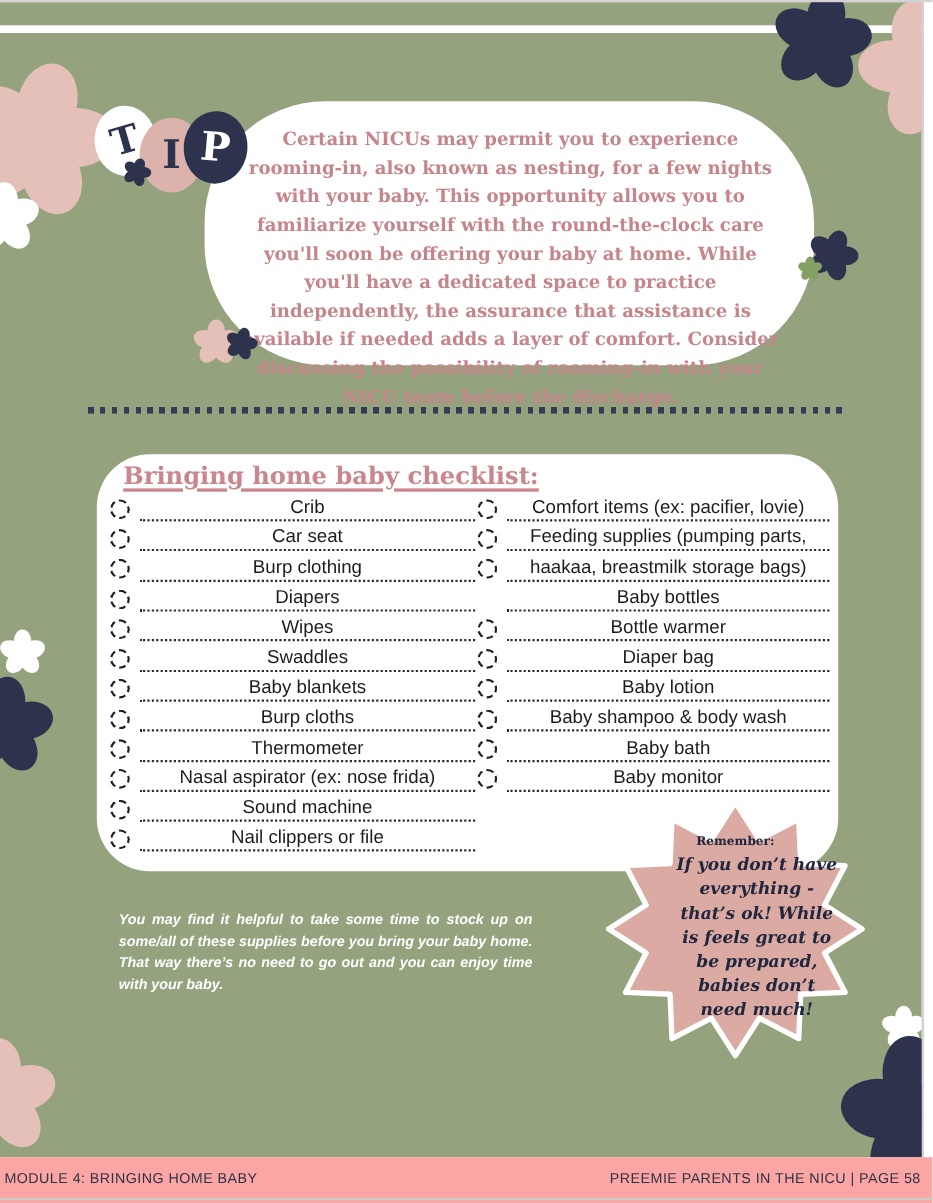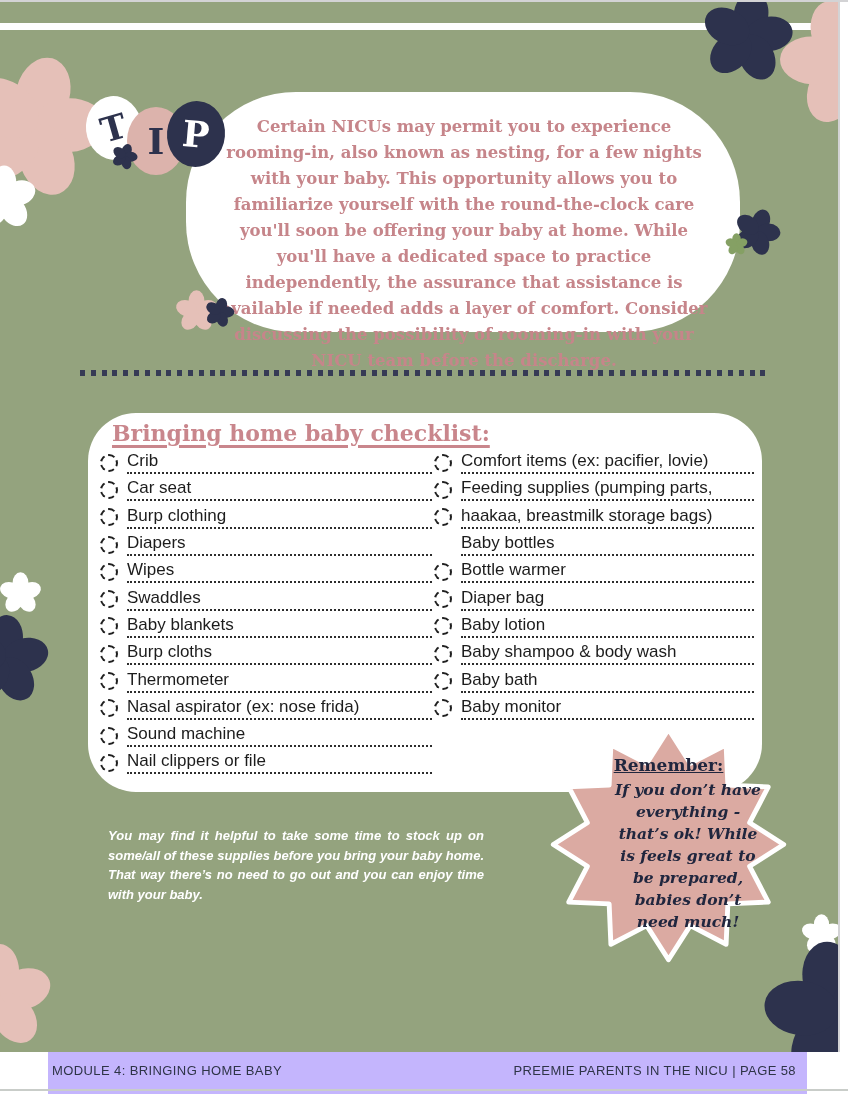--- a/index.html
+++ b/index.html
@@ -35,34 +35,34 @@
   
   #card{left:88px;top:413px;width:674px;height:379px;background:#ffffff;border-radius:48px;}
   #card-title{left:112px;top:420px;font-family:"DejaVu Serif",serif;font-weight:bold;font-size:22px;
               color:#c9868c;text-decoration:underline;text-decoration-thickness:2.5px;text-underline-offset:4px;}
   .col{position:absolute;}
   #col-left{left:100px;top:449px;width:332px;}
   #col-right{left:434px;top:449px;width:320px;}
   .row{height:27.3px;display:flex;align-items:center;gap:9px;}
   .cbox{width:18px;height:18px;min-width:18px;border:2px dashed #1f1f1f;border-radius:50%;box-sizing:border-box;}
   .clabel{flex:1;font:17px/20px "Liberation Sans",sans-serif;color:#1c1c1c;
-          border-bottom:2px dotted #2d2d2d;padding-bottom:1px;white-space:nowrap;}
+          border-bottom:2px dotted #2d2d2d;padding-bottom:1px;white-space:nowrap;text-align:center;}
   
   #burst{left:545px;top:720px;width:247px;height:249px;}
   #burst svg{position:absolute;left:0;top:0;}
   #burst-text{position:absolute;left:31px;top:0;width:185px;height:247px;display:flex;flex-direction:column;
               justify-content:center;align-items:center;text-align:center;color:#20263e;
               font-family:"DejaVu Serif",serif;}
-  #burst-title{font-weight:bold;font-size:17px;text-decoration:underline;margin-bottom:4px;}
+  #burst-title{font-weight:bold;font-size:11px;margin-bottom:4px;}
   #burst-body{font-style:italic;font-size:15.5px;line-height:1.42;font-weight:bold;margin-left:39px;}
   
   #note{left:108px;top:826px;width:376px;color:#ffffff;font-style:italic;font-weight:bold;
         font-size:13px;line-height:1.5;text-align:justify;}
   
-  #footer{top:1052px;left:0;width:759px;height:42px;background:#c4b5fd;margin-left:48px;}
+  #footer{top:1052px;left:0;width:848px;height:42px;background:#fca5a5;}
   .footer-text{position:absolute;top:11px;font-size:13px;letter-spacing:0.4px;color:#2e3447;
                font-family:"Liberation Sans",sans-serif;}
   #footer-left{left:4px;}
   #footer-right{right:11px;}
 </style>
 </head>
 <body>
 
 <svg width="0" height="0" style="position:absolute">
   <defs>

